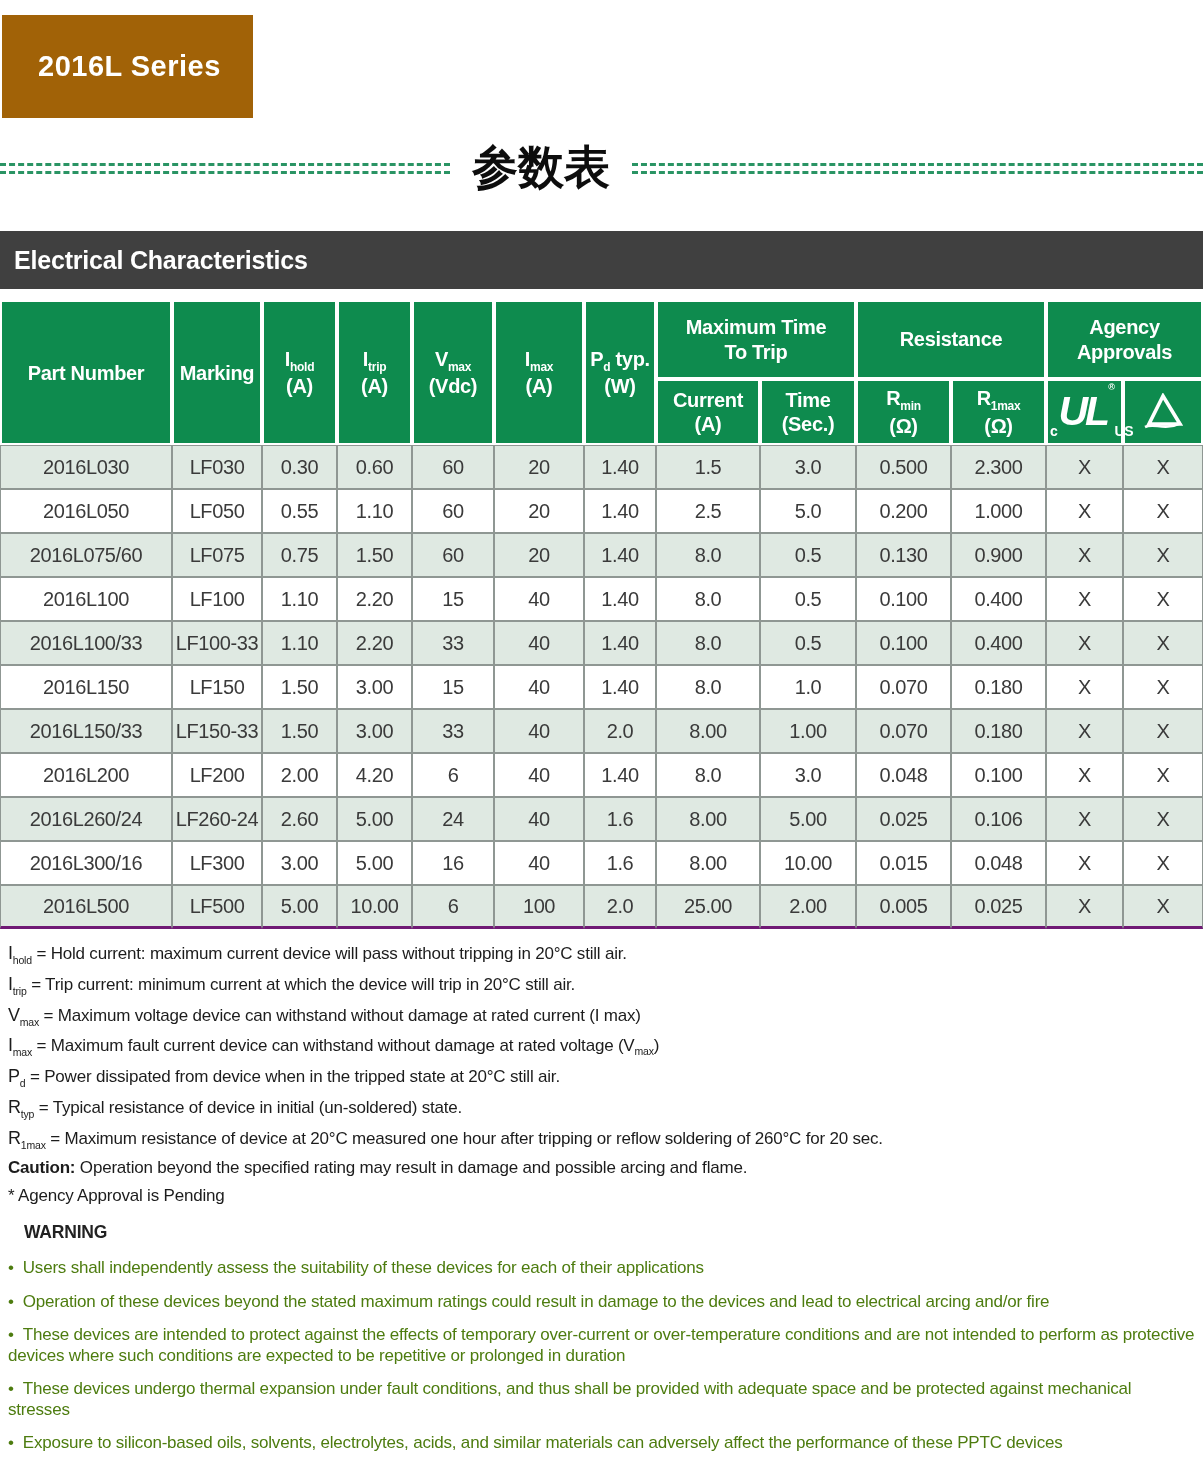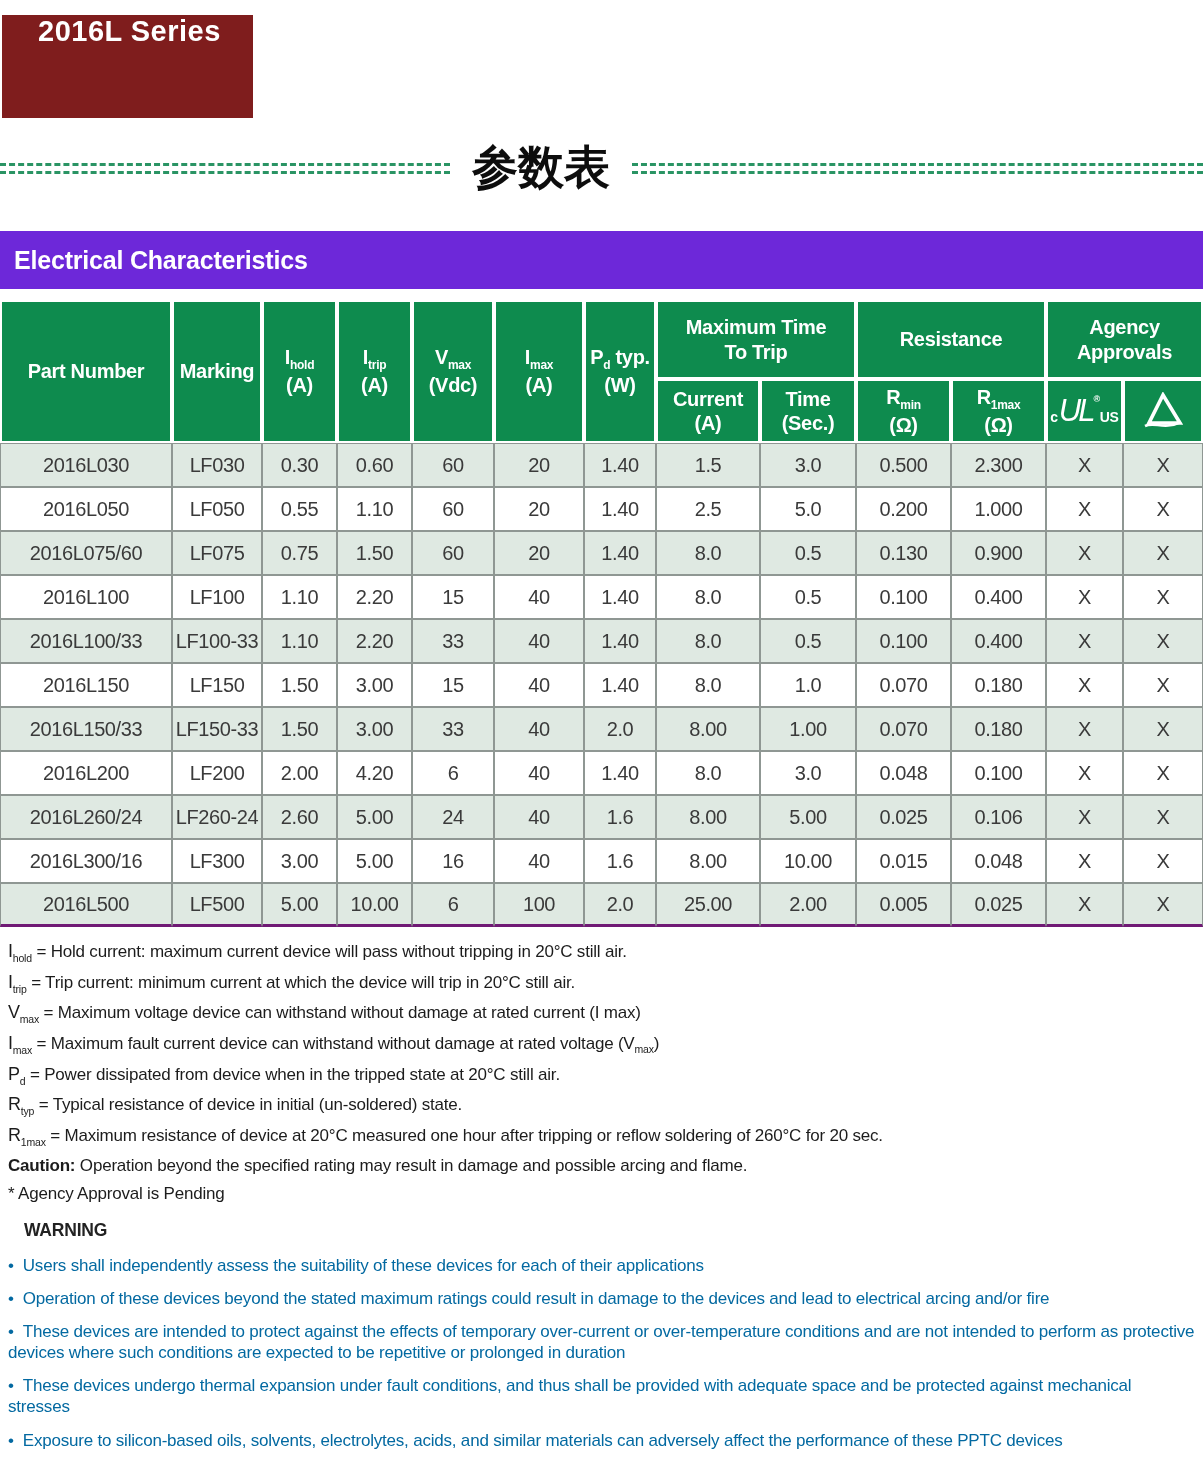--- a/index.html
+++ b/index.html
@@ -6,39 +6,39 @@
   html,body { background:#ffffff; }
   body {
     width:1203px; height:1481px; overflow:hidden;
     font-family:"Liberation Sans", sans-serif; color:#222;
   }
   .page { width:1203px; height:1481px; position:relative; }
 
   
   .series-box{
     margin:15px 0 0 2px; width:251px; height:103px;
-    background:#7f1d1d; display:flex; 
+    background:#a16207; display:flex; align-items:center;
   }
   .series-box .series-label{
     color:#fff; font-size:29px; font-weight:bold; margin-left:36px; letter-spacing:.5px;
   }
 
   
   .divider{ display:flex; align-items:center; margin-top:18px; height:64px; }
   .dash{ height:11px; border-top:3px dashed #2a9464; border-bottom:3px dashed #2a9464; }
   .dash-left{ width:450px; }
   .dash-right{ flex:1; }
   .cn-title{
     font-family:"DejaVu Serif", serif; font-size:46px; font-weight:bold;
     color:#0d0d0d; margin:4px 22px; white-space:nowrap;
   }
 
   
   .section-bar{
-    margin-top:31px; height:58px; background:#6d28d9;
+    margin-top:31px; height:58px; background:#404040;
     display:flex; align-items:center;
   }
   .section-bar .section-label{
     color:#fff; font-weight:bold; font-size:25px; margin-left:14px; letter-spacing:-.2px;
   }
 
   
   table{
     margin-top:11px; width:1203px; table-layout:fixed;
     border-collapse:separate; border-spacing:0;
@@ -58,36 +58,36 @@
     border:1px solid #8f9793; border-top:1.5px solid #8f9793; border-bottom:1.5px solid #8f9793;
     text-align:center; vertical-align:middle;
     font-size:20px; color:#3a3a3a; letter-spacing:-.4px;
   }
   tbody tr.tint td{ background:#dfe9e2; }
   tbody tr:last-child td{ border-bottom:3px solid #701a75; }
 
   
   .ul-mark{ display:inline-flex; align-items:flex-end; color:#fff; line-height:1; }
   .ul-c{ font-size:14px; font-weight:bold; margin-bottom:2px; }
-  .ul-main{ font-size:31px; font-weight:normal; letter-spacing:-3px; font-style:italic; margin:0 1px; }
+  .ul-main{ font-size:41px; font-weight:bold; letter-spacing:-3px; font-style:italic; margin:8px 1px; }
   .ul-reg{ font-size:9px; align-self:flex-start; }
   .ul-us{ font-size:14px; font-weight:bold; margin-bottom:2px; }
   .tri-icon{ display:inline-block; vertical-align:middle; }
 
   
   .notes{ margin:14px 12px 0 8px; }
   .note{ font-size:17px; line-height:1.2; margin-bottom:7.5px; color:#1c1c1c; letter-spacing:-.2px; }
   .note sub{ font-size:10.5px; }
   .nsym{ font-size:18px; }
   .bold{ font-weight:bold; }
   .warning-title{ font-size:17.5px; font-weight:bold; margin:16px 0 0 24px; letter-spacing:-.2px; }
 
   
   .bullets{ margin:14px 0 0 8px; }
-  .bullet{ font-size:17px; line-height:1.24; margin-bottom:12px; color:#0369a1; letter-spacing:-.2px; padding-right:6px; }
+  .bullet{ font-size:17px; line-height:1.24; margin-bottom:12px; color:#4d7c0f; letter-spacing:-.2px; padding-right:6px; }
   .bullet .dot{ margin-right:9px; }
 </style>
 </head>
 <body>
 
 <div class="page">
 
   <div class="series-box">
     <span class="series-label">2016L Series</span>
   </div>

